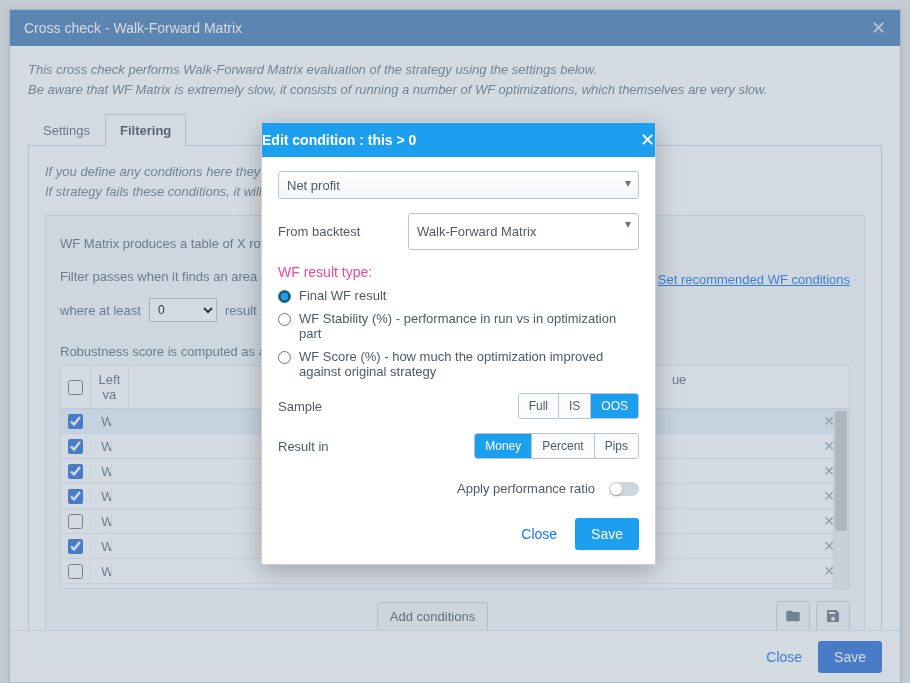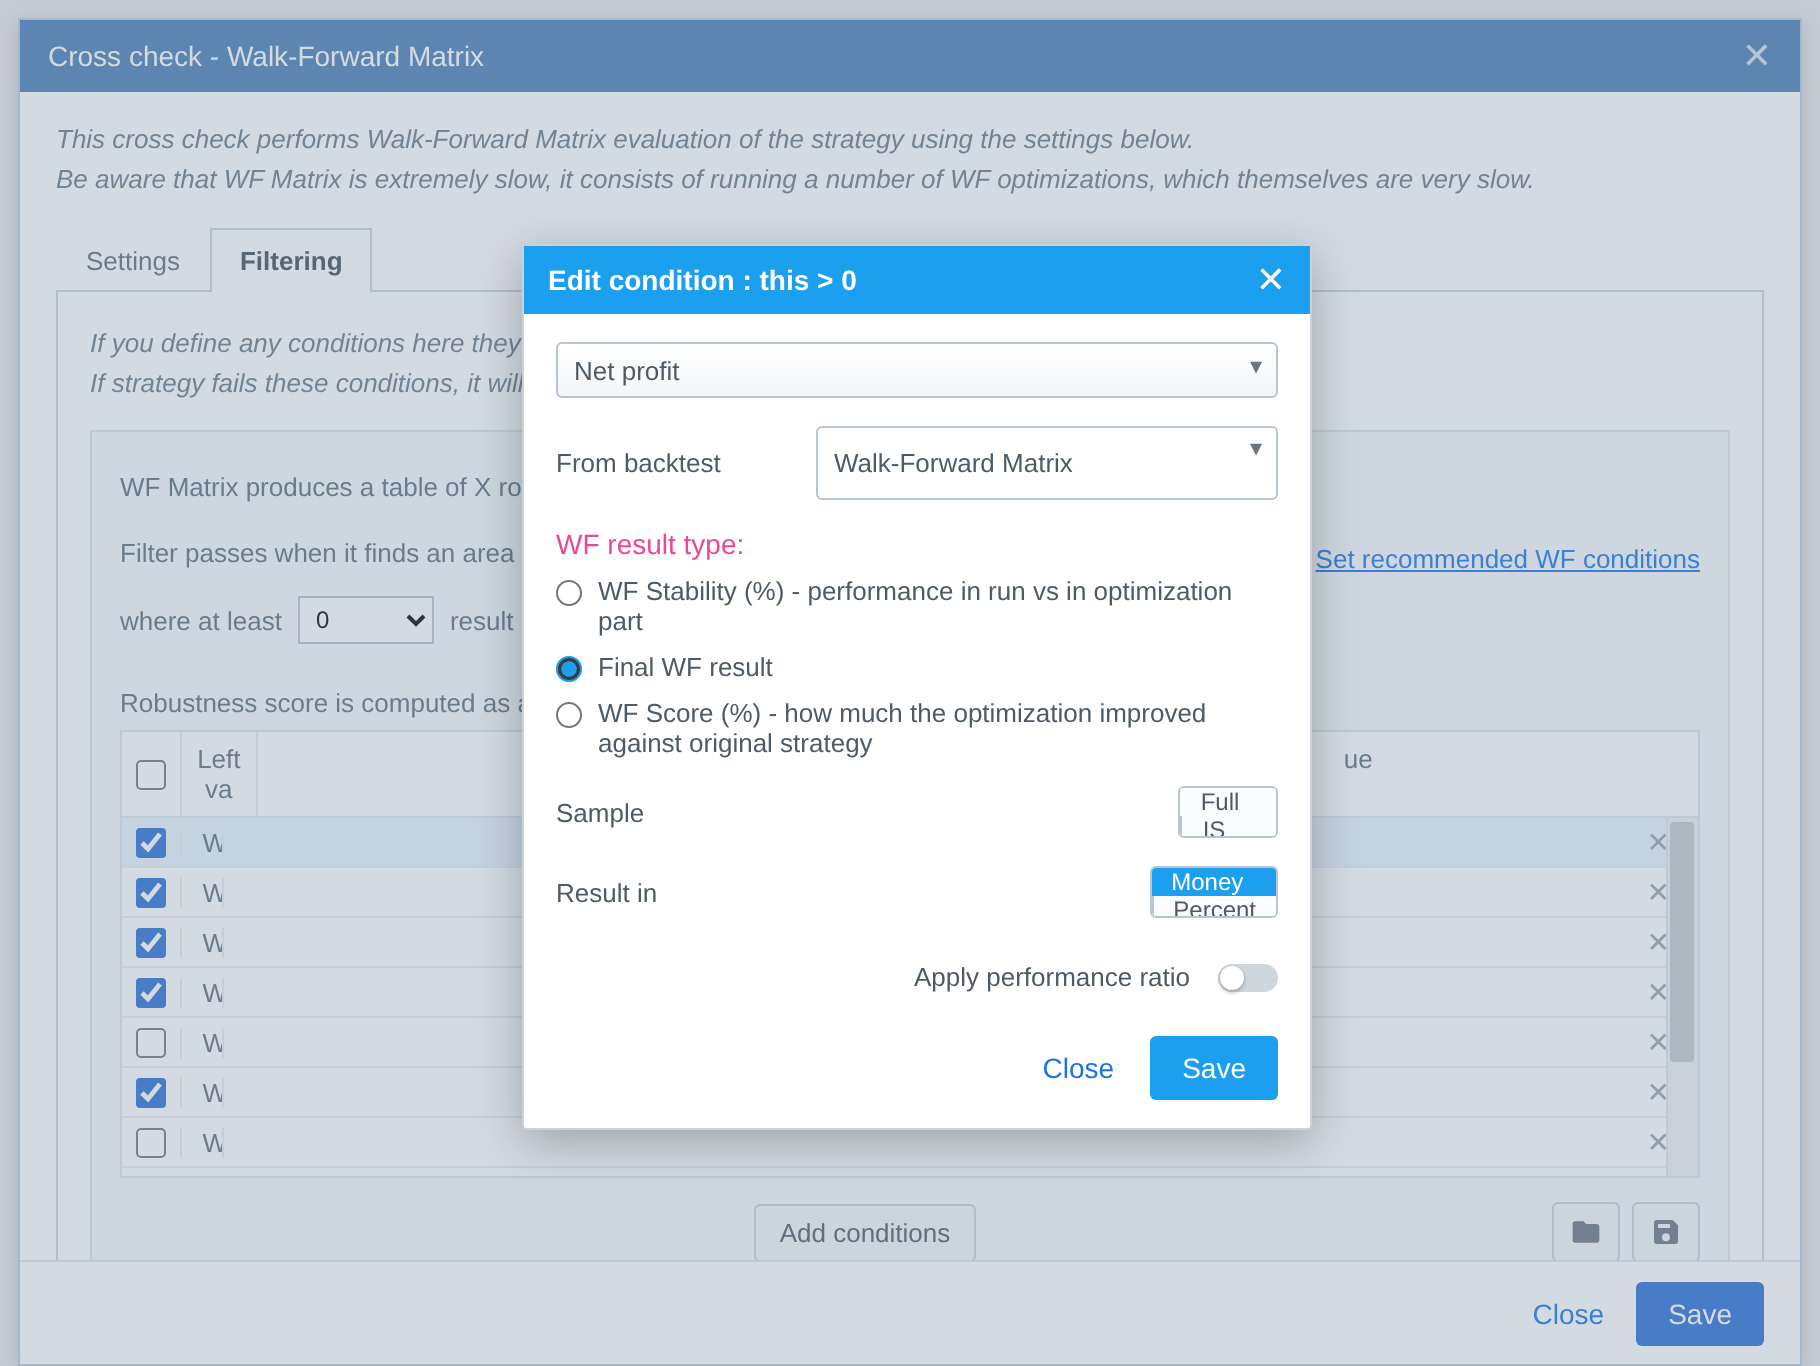--- a/index.html
+++ b/index.html
@@ -42,21 +42,21 @@
 .icon-btn { width:34px; height:30px; border:1px solid #c9d2da; background:#f4f6f8; display:inline-flex; align-items:center; justify-content:center; border-radius:3px; margin-left:6px; cursor:pointer;}
 .icon-btn svg { width:16px; height:16px; fill:#6b7682; }
 
 .outer-footer { position:absolute; bottom:0; left:0; right:0; height:52px; border-top:1px solid #e0e6eb; display:flex; align-items:center; justify-content:flex-end; padding:0 18px; gap:16px; background: #fff;}
 .link-btn { color:#1a73e8; font-size:14px; cursor:pointer; }
 .btn-primary { background:#2a6fd6; color:#fff; border:none; padding:8px 16px; font-size:14px; border-radius:3px; cursor:pointer; }
 
 .overlay { position:absolute; inset:0; background:rgba(130,150,170,0.35); }
 
 .inner-modal { position:absolute; left:261px; top:122px; width:395px; background:#fff; border:1px solid #c9d2da; box-shadow:0 6px 24px rgba(0,0,0,0.25); border-radius:2px; }
-.inner-titlebar { background:#1d9ff0; color:#fff; height:34px; display:flex; align-items:center; padding:0 12px; font-size:14px; font-weight:600; }
+.inner-titlebar { background:#1d9ff0; color:#fff; height:34px; display:flex; align-items:center; padding:0 0; font-size:14px; font-weight:600; }
 .inner-titlebar .close-x { margin-left:auto; cursor:pointer; font-size:18px; font-weight:normal; }
 .inner-body { padding:14px 16px 10px; }
 .wide-select { width:100%; height:28px; border:1px solid #b8c4cf; background:linear-gradient(#fff,#f3f5f7); border-radius:3px; padding:0 8px; font-size:13px; color:#4e5b67; appearance:none; cursor:pointer; }
 .select-wrap { position:relative; }
 .select-wrap::after { content:"▾"; position:absolute; right:8px; top:5px; color:#6b7682; font-size:12px; pointer-events:none;}
 .form-row { display:flex; align-items:center; margin-top:14px; font-size:13px; color:#4e5b67; }
 .form-row .lbl { width:130px; }
 .narrow-select-wrap { position:relative; flex:1; }
 .narrow-select { width:100%; height:37px; border:1px solid #b8c4cf; background:#fff; border-radius:3px; padding:0 8px; font-size:13px; color:#4e5b67; appearance:none; cursor:pointer;}
 .narrow-select-wrap::after { content:"▾"; position:absolute; right:8px; top:4px; color:#6b7682; font-size:12px; pointer-events:none;}
@@ -65,21 +65,21 @@
 .radio-opt { display:flex; align-items:flex-start; gap:8px; margin:8px 0; font-size:13px; color:#4e5b67; }
 .radio-opt input { accent-color:#1d9ff0; margin-top:2px; cursor:pointer; flex-shrink:0;}
 .seg-group { display:inline-flex; border:1px solid #b8c4cf; border-radius:3px; overflow:hidden; height:26px; }
 .seg-item { padding:0 10px; font-size:12px; color:#4e5b67; display:flex; align-items:center; cursor:pointer; background:#fafbfc; }
 .seg-item + .seg-item { border-left:1px solid #b8c4cf; }
 .seg-item.active { background:#1d9ff0; color:#fff; }
 .switch { width:30px; height:14px; background:#cfd6dc; border-radius:8px; position:relative; cursor:pointer; }
 .switch .knob { position:absolute; left:1px; top:1px; width:12px; height:12px; background:#fff; border-radius:50%; box-shadow:0 1px 2px rgba(0,0,0,0.3);}
 .inner-footer { display:flex; justify-content:flex-end; align-items:center; gap:18px; padding:12px 16px 14px; }
 
-.row-seg-right { margin-left:auto;flex-direction:column; }
+.row-seg-right { margin-left:auto; }
 </style>
 </head>
 <body>
 
 <div class="outer-modal">
   <div class="outer-titlebar">
     <span>Cross check - Walk-Forward Matrix</span>
     <span class="close-x">✕</span>
   </div>
   <div class="outer-body">
@@ -234,26 +234,26 @@
       <div class="narrow-select-wrap">
         <select class="narrow-select">
           <option>Walk-Forward Matrix</option>
         </select>
       </div>
     </div>
 
     <div class="section-label">WF result type:</div>
     <div class="radio-group">
       <label class="radio-opt">
+        <input type="radio" name="wfr" checked="" style="">
+        <span>Final WF result</span>
+      </label>
+      <label class="radio-opt">
         <input type="radio" name="wfr" style="">
         <span>WF Stability (%) - performance in run vs in optimization part</span>
-      </label>
-      <label class="radio-opt">
-        <input type="radio" name="wfr" checked="" style="">
-        <span>Final WF result</span>
       </label>
       <label class="radio-opt">
         <input type="radio" name="wfr" style="">
         <span>WF Score (%) - how much the optimization improved against original strategy</span>
       </label>
     </div>
 
     <div class="form-row">
       <span class="lbl">Sample</span>
       <div class="seg-group row-seg-right">

